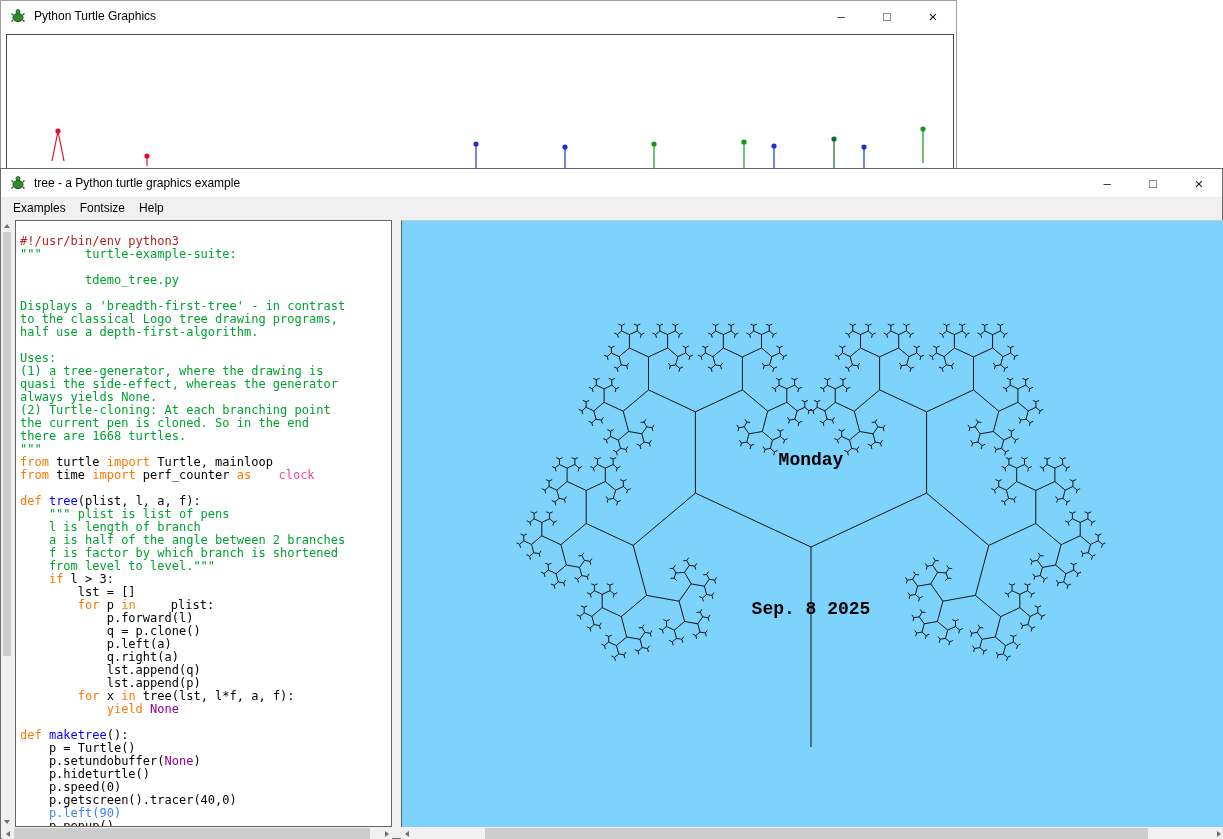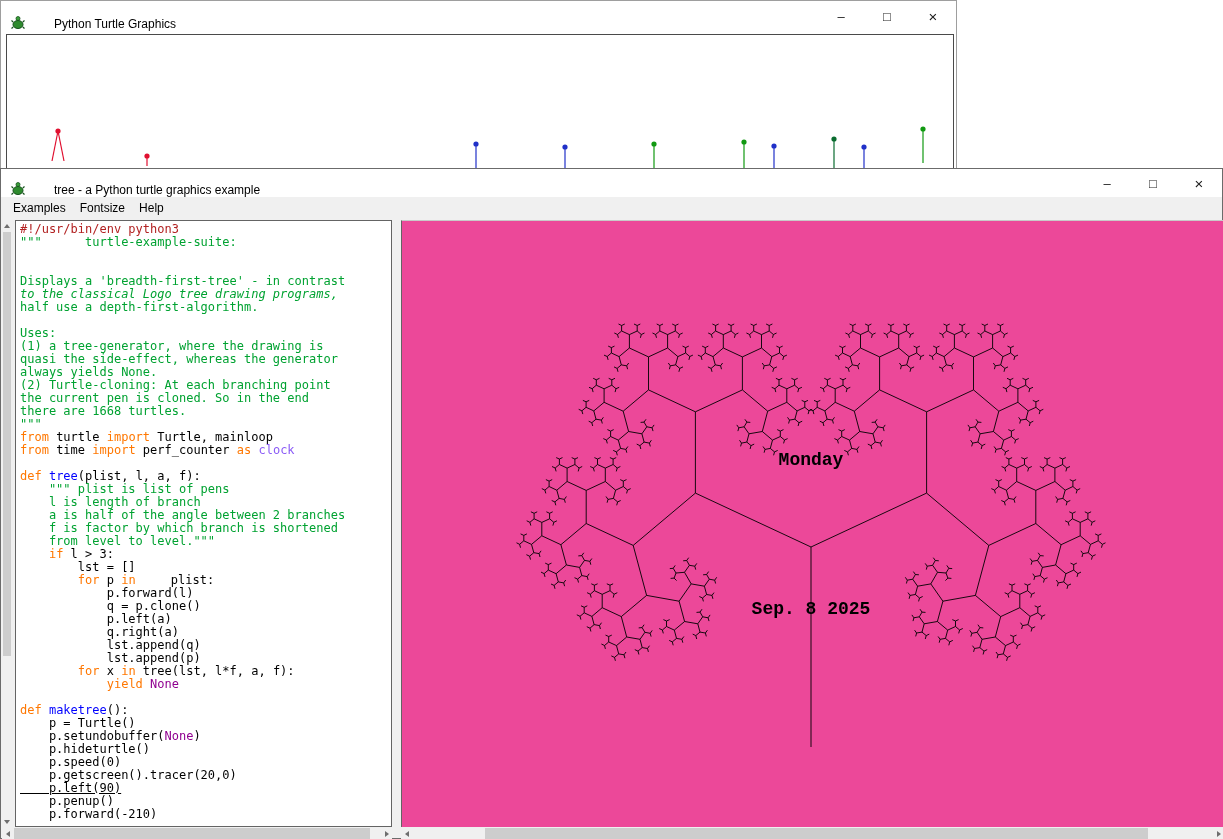--- a/index.html
+++ b/index.html
@@ -4,21 +4,21 @@
 <style>
   * { margin:0; padding:0; box-sizing:border-box; }
   html,body { width:1223px; height:839px; background:#ffffff; overflow:hidden;
               font-family:"Liberation Sans", sans-serif; }
   .window { position:absolute; }
 
   
   #back-window { left:0; top:0; width:957px; height:839px; background:#ffffff;
                  border:1px solid #9e9e9e; z-index:1; }
   .titlebar { position:absolute; left:0; top:0; right:0; height:30px; background:#ffffff;
-              display:flex; align-items:flex-end;gap:20px; }
+              display:flex; align-items:center; }
   .tb-icon { width:16px; height:16px; margin-left:9px; flex:0 0 auto; }
   .tb-title { font-size:12px; color:#000; margin-left:8px; white-space:nowrap; flex:1 1 auto; }
   .tb-controls { display:flex; height:100%; }
   .tb-btn { width:46px; height:100%; display:flex; align-items:center; justify-content:center;
             font-size:13px; color:#1a1a1a; }
   .tb-btn.close { font-size:15px; }
   #back-canvas { position:absolute; left:5px; top:33px; width:948px; height:140px;
                  background:#ffffff; border:1px solid #4a4a4a; overflow:hidden; }
 
   
@@ -35,28 +35,28 @@
   .sb-thumb { position:absolute; background:#cdcdcd; }
   .arr { position:absolute; display:flex; align-items:center; justify-content:center; }
   .tri-up    { width:0;height:0;border-left:3px solid transparent;border-right:3px solid transparent;border-bottom:4px solid #6e6e6e; }
   .tri-down  { width:0;height:0;border-left:3px solid transparent;border-right:3px solid transparent;border-top:4px solid #6e6e6e; }
   .tri-left  { width:0;height:0;border-top:3px solid transparent;border-bottom:3px solid transparent;border-right:4px solid #6e6e6e; }
   .tri-right { width:0;height:0;border-top:3px solid transparent;border-bottom:3px solid transparent;border-left:4px solid #6e6e6e; }
 
   
   #code-widget { position:absolute; left:14px; top:51px; width:377px; height:607px;
                  background:#ffffff; border:1px solid #646464; overflow:hidden;
-                 padding:2px 0 0 4px; cursor:text; }
+                 padding:14px 0 0 4px; cursor:text; }
   .code-line { font-family:"DejaVu Sans Mono","Liberation Mono",monospace;
                font-size:12px; line-height:13px; white-space:pre; color:#000; }
   #code-hscroll { left:1px; top:658px; width:390px; }
 
   
   #canvas-widget { position:absolute; left:400px; top:51px; width:823px; height:607px;
-                   background:#ec4899; border-left:1px solid #646464; border-top:1px solid #c9c9c9;
+                   background:#7dd3fc; border-left:1px solid #646464; border-top:1px solid #c9c9c9;
                    overflow:hidden; }
   #canvas-hscroll { left:400px; top:658px; width:823px; }
 </style>
 </head>
 <body>
 
 <div class="window" id="back-window">
   <div class="titlebar">
     <svg class="tb-icon" viewBox="0 0 16 16">
       <ellipse cx="8" cy="9.5" rx="5" ry="4" fill="#2e8b2e" stroke="#14501a" stroke-width="1"></ellipse>
@@ -151,35 +151,36 @@
     <div class="sb-thumb" style="left:1px;right:1px;top:12px;height:424px;"></div>
     <div class="arr" style="left:0;bottom:0;width:10px;height:11px;">
         <div class="tri-down"></div>
       </div>
   </div>
 
   <div id="code-widget">
       <div class="code-line"><span style="color: rgb(178, 34, 34);">#!/usr/bin/env python3</span></div>
       <div class="code-line"><span style="color: rgb(0, 162, 49);">"""      turtle-example-suite:</span></div>
       <div class="code-line">&nbsp;</div>
+      <div class="code-line"><span style="color: rgb(0, 162, 49);">         tdemo_tree.py</span></div>
       <div class="code-line">&nbsp;</div>
       <div class="code-line"><span style="color: rgb(0, 162, 49);">Displays a 'breadth-first-tree' - in contrast</span></div>
-      <div class="code-line"><span style="color: rgb(0, 162, 49); font-style: italic;">to the classical Logo tree drawing programs,</span></div>
+      <div class="code-line"><span style="color: rgb(0, 162, 49);">to the classical Logo tree drawing programs,</span></div>
       <div class="code-line"><span style="color: rgb(0, 162, 49);">half use a depth-first-algorithm.</span></div>
       <div class="code-line">&nbsp;</div>
       <div class="code-line"><span style="color: rgb(0, 162, 49);">Uses:</span></div>
       <div class="code-line"><span style="color: rgb(0, 162, 49);">(1) a tree-generator, where the drawing is</span></div>
       <div class="code-line"><span style="color: rgb(0, 162, 49);">quasi the side-effect, whereas the generator</span></div>
       <div class="code-line"><span style="color: rgb(0, 162, 49);">always yields None.</span></div>
       <div class="code-line"><span style="color: rgb(0, 162, 49);">(2) Turtle-cloning: At each branching point</span></div>
       <div class="code-line"><span style="color: rgb(0, 162, 49);">the current pen is cloned. So in the end</span></div>
       <div class="code-line"><span style="color: rgb(0, 162, 49);">there are 1668 turtles.</span></div>
       <div class="code-line"><span style="color: rgb(0, 162, 49);">"""</span></div>
       <div class="code-line"><span style="color: rgb(255, 119, 0);">from</span><span style="color: rgb(0, 0, 0);"> turtle </span><span style="color: rgb(255, 119, 0);">import</span><span style="color: rgb(0, 0, 0);"> Turtle, mainloop</span></div>
-      <div class="code-line"><span style="color: rgb(255, 119, 0);">from</span><span style="color: rgb(0, 0, 0);"> time </span><span style="color: rgb(255, 119, 0);">import</span><span style="color: rgb(0, 0, 0);"> perf_counter </span><span style="color: rgb(255, 119, 0);">as</span><span style="color: #8b5cf6;"> clock</span></div>
+      <div class="code-line"><span style="color: rgb(255, 119, 0);">from</span><span style="color: rgb(0, 0, 0);"> time </span><span style="color: rgb(255, 119, 0);">import</span><span style="color: rgb(0, 0, 0);"> perf_counter </span><span style="color: rgb(255, 119, 0);">as</span><span style="color: #ec4899; margin-left: 20px;"> clock</span></div>
       <div class="code-line">&nbsp;</div>
       <div class="code-line"><span style="color: rgb(255, 119, 0);">def</span><span style="color: rgb(0, 0, 0);"> </span><span style="color: rgb(0, 0, 255);">tree</span><span style="color: rgb(0, 0, 0);">(plist, l, a, f):</span></div>
       <div class="code-line"><span style="color: rgb(0, 162, 49);">    """ plist is list of pens</span></div>
       <div class="code-line"><span style="color: rgb(0, 162, 49);">    l is length of branch</span></div>
       <div class="code-line"><span style="color: rgb(0, 162, 49);">    a is half of the angle between 2 branches</span></div>
       <div class="code-line"><span style="color: rgb(0, 162, 49);">    f is factor by which branch is shortened</span></div>
       <div class="code-line"><span style="color: rgb(0, 162, 49);">    from level to level."""</span></div>
       <div class="code-line"><span style="color: rgb(0, 0, 0);">    </span><span style="color: rgb(255, 119, 0);">if</span><span style="color: rgb(0, 0, 0);"> l &gt; 3:</span></div>
       <div class="code-line"><span style="color: rgb(0, 0, 0);">        lst = []</span></div>
       <div class="code-line"><span style="color: rgb(0, 0, 0);">        </span><span style="color: rgb(255, 119, 0);">for</span><span style="color: rgb(0, 0, 0);"> p </span><span style="color: rgb(255, 119, 0);">in</span><span style="color: rgb(0, 0, 0); margin-left: 28px;"> plist:</span></div>
@@ -190,22 +191,22 @@
       <div class="code-line"><span style="color: rgb(0, 0, 0);">            lst.append(q)</span></div>
       <div class="code-line"><span style="color: rgb(0, 0, 0);">            lst.append(p)</span></div>
       <div class="code-line"><span style="color: rgb(0, 0, 0);">        </span><span style="color: rgb(255, 119, 0);">for</span><span style="color: rgb(0, 0, 0);"> x </span><span style="color: rgb(255, 119, 0);">in</span><span style="color: rgb(0, 0, 0);"> tree(lst, l*f, a, f):</span></div>
       <div class="code-line"><span style="color: rgb(0, 0, 0);">            </span><span style="color: rgb(255, 119, 0);">yield</span><span style="color: rgb(0, 0, 0);"> </span><span style="color: rgb(144, 0, 144);">None</span></div>
       <div class="code-line">&nbsp;</div>
       <div class="code-line"><span style="color: rgb(255, 119, 0);">def</span><span style="color: rgb(0, 0, 0);"> </span><span style="color: rgb(0, 0, 255);">maketree</span><span style="color: rgb(0, 0, 0);">():</span></div>
       <div class="code-line"><span style="color: rgb(0, 0, 0);">    p = Turtle()</span></div>
       <div class="code-line"><span style="color: rgb(0, 0, 0);">    p.setundobuffer(</span><span style="color: rgb(144, 0, 144);">None</span><span style="color: rgb(0, 0, 0);">)</span></div>
       <div class="code-line"><span style="color: rgb(0, 0, 0);">    p.hideturtle()</span></div>
       <div class="code-line"><span style="color: rgb(0, 0, 0);">    p.speed(0)</span></div>
-      <div class="code-line"><span style="color: rgb(0, 0, 0);">    p.getscreen().tracer(20,0)</span></div>
-      <div class="code-line"><span style="color: #000000; text-decoration: underline;">    p.left(90)</span></div>
+      <div class="code-line"><span style="color: rgb(0, 0, 0);">    p.getscreen().tracer(40,0)</span></div>
+      <div class="code-line"><span style="color: #3b82f6;">    p.left(90)</span></div>
       <div class="code-line"><span style="color: rgb(0, 0, 0);">    p.penup()</span></div>
       <div class="code-line"><span style="color: rgb(0, 0, 0);">    p.forward(-210)</span></div>
     </div>
 
   <div class="hscroll" id="code-hscroll">
     <div class="arr" style="left:0;top:0;width:11px;height:13px;">
         <div class="tri-left"></div>
       </div>
     <div class="sb-thumb" style="top:1px;bottom:1px;left:12px;width:356px;"></div>
     <div class="arr" style="right:0;top:0;width:11px;height:13px;">

